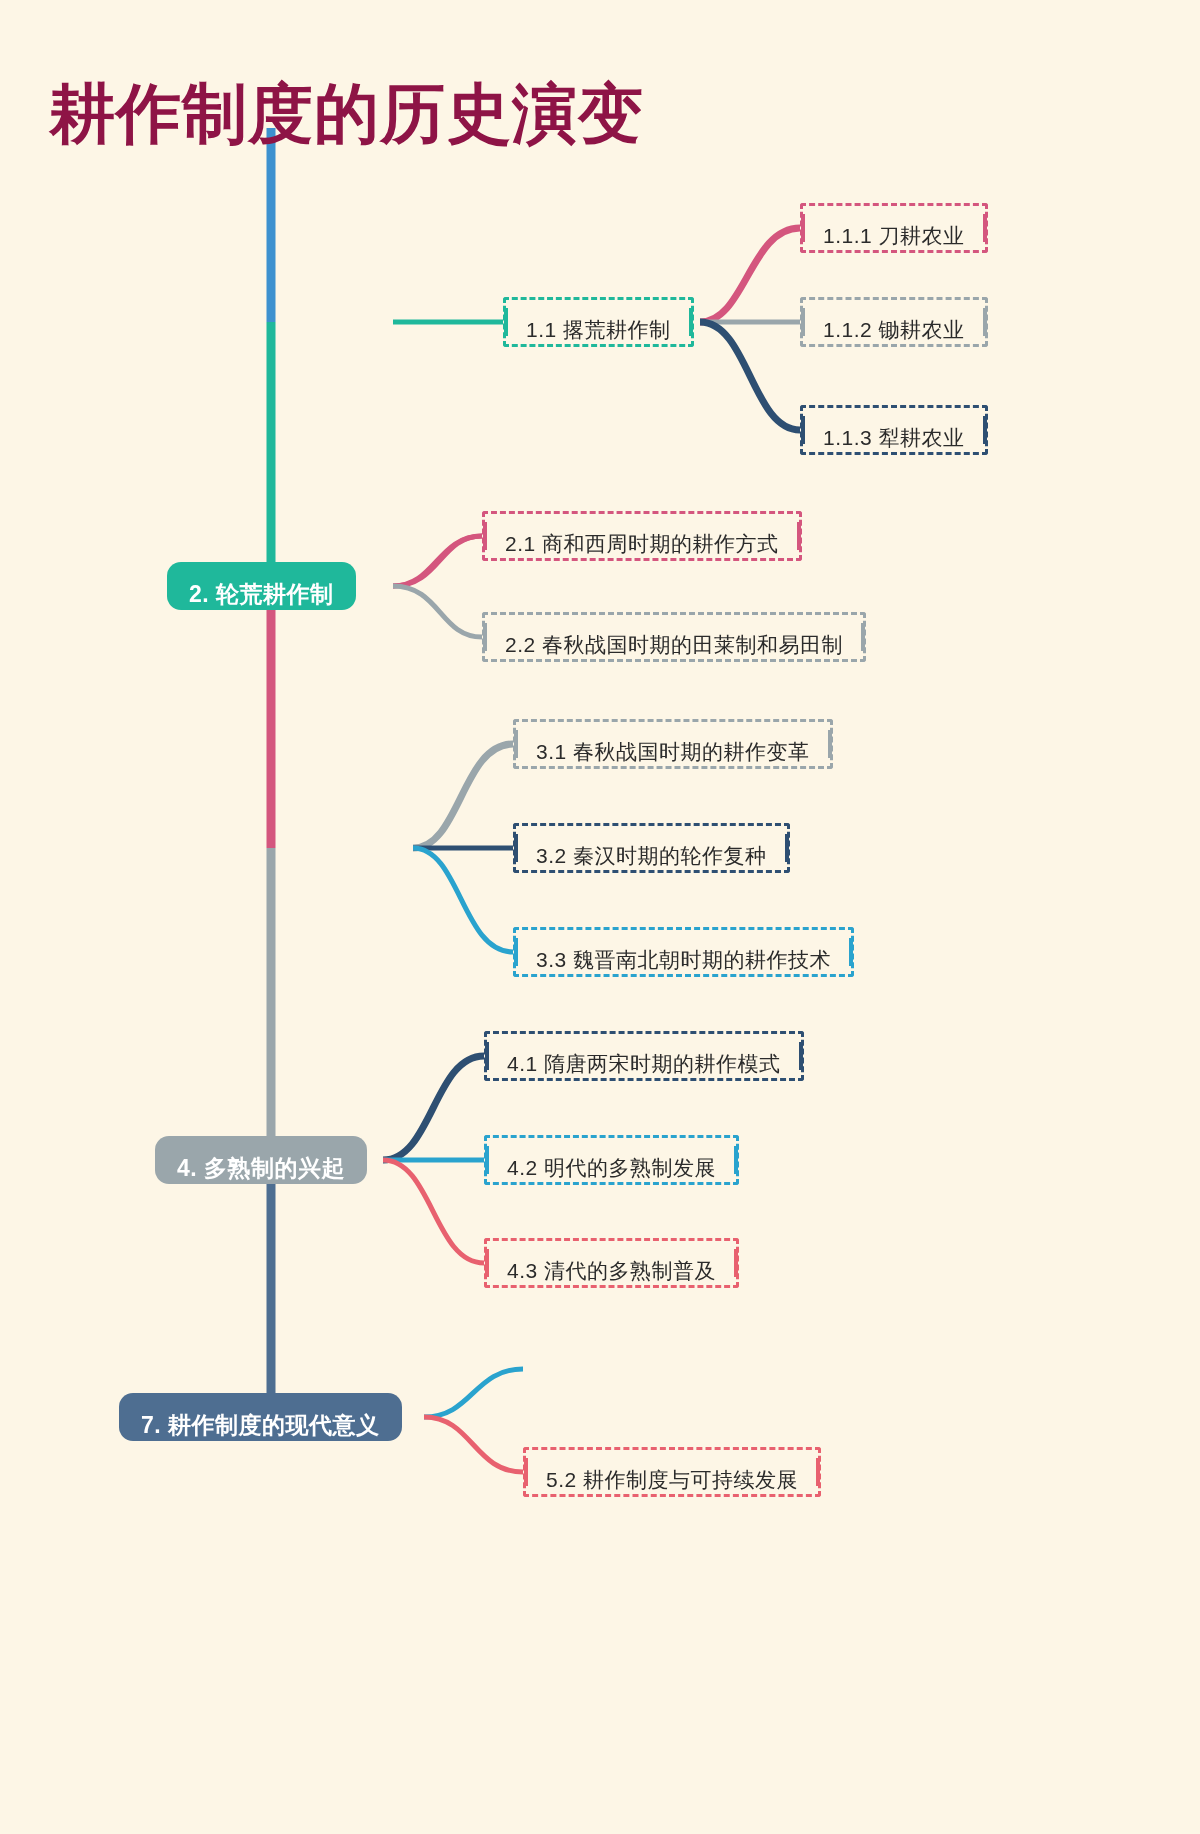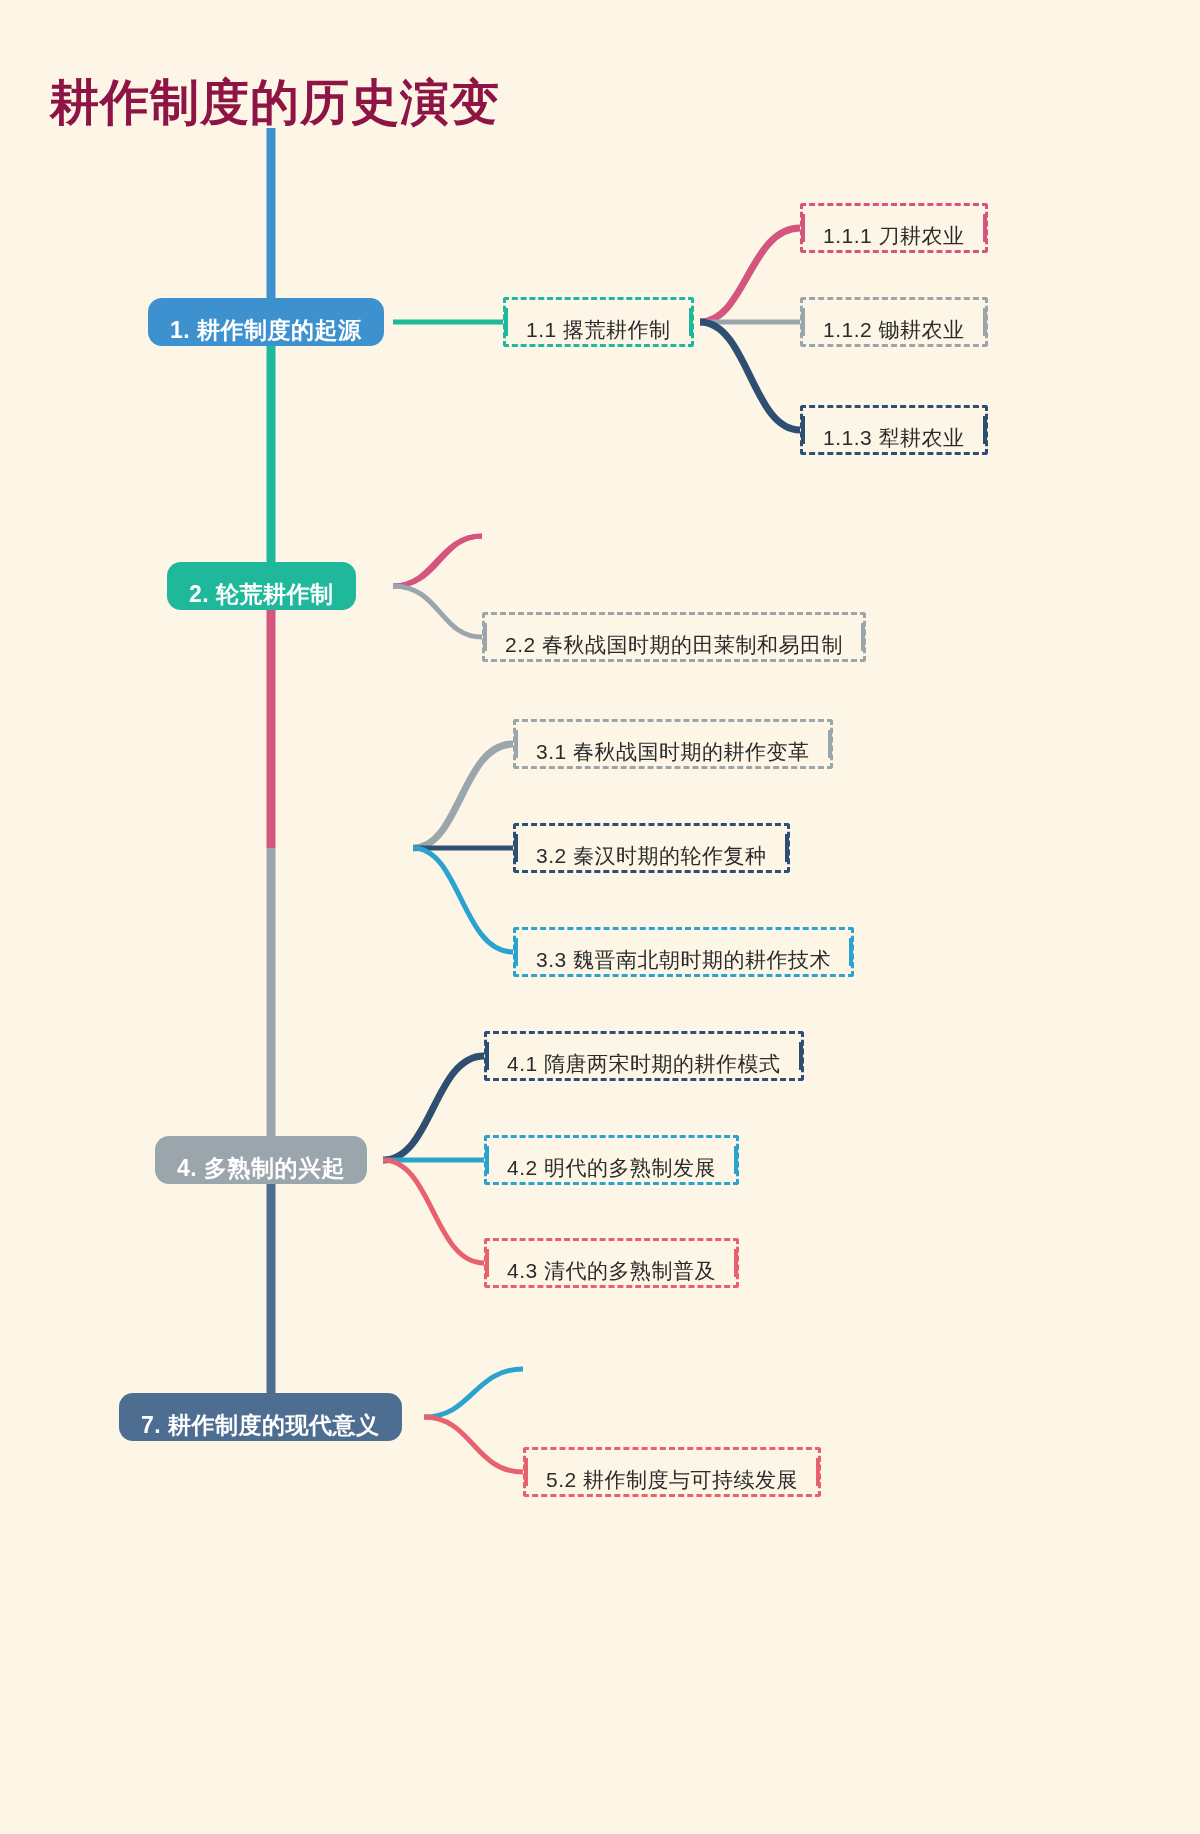--- a/index.html
+++ b/index.html
@@ -6,21 +6,21 @@
   html,body{ background:#FDF6E6; }
   body{
     width:1200px; height:1834px; position:relative; overflow:hidden;
     font-family:"Liberation Sans","DejaVu Sans",sans-serif;
   }
   #canvas{ position:absolute; inset:0; width:1200px; height:1834px; }
   #links{ position:absolute; left:0; top:0; width:1200px; height:1834px; pointer-events:none; }
 
   #title{
     position:absolute; left:50px; top:70px;
-    font-size:49px; font-weight:bold; letter-spacing:1px;
+    font-size:65px; font-weight:bold; letter-spacing:1px;
     color:#8E1446; white-space:nowrap;
   }
 
   .node{ position:absolute; display:flex; align-items:flex-end; justify-content:center; }
 
   
   .main{
     border-radius:14px; color:#ffffff; font-size:23px; font-weight:600;
     padding:0 22px; height:48px; white-space:nowrap; letter-spacing:.5px;
   }
@@ -72,21 +72,20 @@
     <path d="M383,1160 C432,1160 434,1056 484,1056" stroke="#2E4F72" stroke-width="7" fill="none"></path>
     <path d="M383,1160 H484" stroke="#2AA3CE" stroke-width="5" fill="none"></path>
     <path d="M383,1160 C432,1160 434,1263 484,1263" stroke="#E8616F" stroke-width="5" fill="none"></path>
 
     <path d="M424,1417 C472,1417 474,1369 523,1369" stroke="#2AA3CE" stroke-width="5" fill="none"></path>
     <path d="M424,1417 C472,1417 474,1472 523,1472" stroke="#E8616F" stroke-width="5" fill="none"></path>
   </svg>
 
   <div id="title" style="color: rgb(142, 20, 70);">耕作制度的历史演变</div>
 
-  <div class="node main" style="left:148px; top:298px; background:#3D91CF;">1. 耕作制度的起源</div>
 
   <div class="node sub" style="left:503px; top:297px; border-color:#1FB89B;">
     <span class="brk l" style="background:#1FB89B;"></span>
     <span>1.1 撂荒耕作制</span>
     <span class="brk r" style="background:#1FB89B;"></span>
   </div>
 
   <div class="node sub" style="left:800px; top:203px; border-color:#D4567E;">
     <span class="brk l" style="background:#D4567E;"></span>
     <span>1.1.1 刀耕农业</span>
@@ -100,20 +99,25 @@
   </div>
 
   <div class="node sub" style="left:800px; top:405px; border-color:#2E4F72;">
     <span class="brk l" style="background:#2E4F72;"></span>
     <span>1.1.3 犁耕农业</span>
     <span class="brk r" style="background:#2E4F72;"></span>
   </div>
 
   <div class="node main" style="left:167px; top:562px; background:#1FB89B;">2. 轮荒耕作制</div>
 
+  <div class="node sub" style="left:482px; top:511px; border-color:#D4567E;">
+    <span class="brk l" style="background:#D4567E;"></span>
+    <span>2.1 商和西周时期的耕作方式</span>
+    <span class="brk r" style="background:#D4567E;"></span>
+  </div>
 
   <div class="node sub" style="left:482px; top:612px; border-color:#9AA6AB;">
     <span class="brk l" style="background:#9AA6AB;"></span>
     <span>2.2 春秋战国时期的田莱制和易田制</span>
     <span class="brk r" style="background:#9AA6AB;"></span>
   </div>
 
 
   <div class="node sub" style="left:513px; top:719px; border-color:#9AA6AB;">
     <span class="brk l" style="background:#9AA6AB;"></span>

